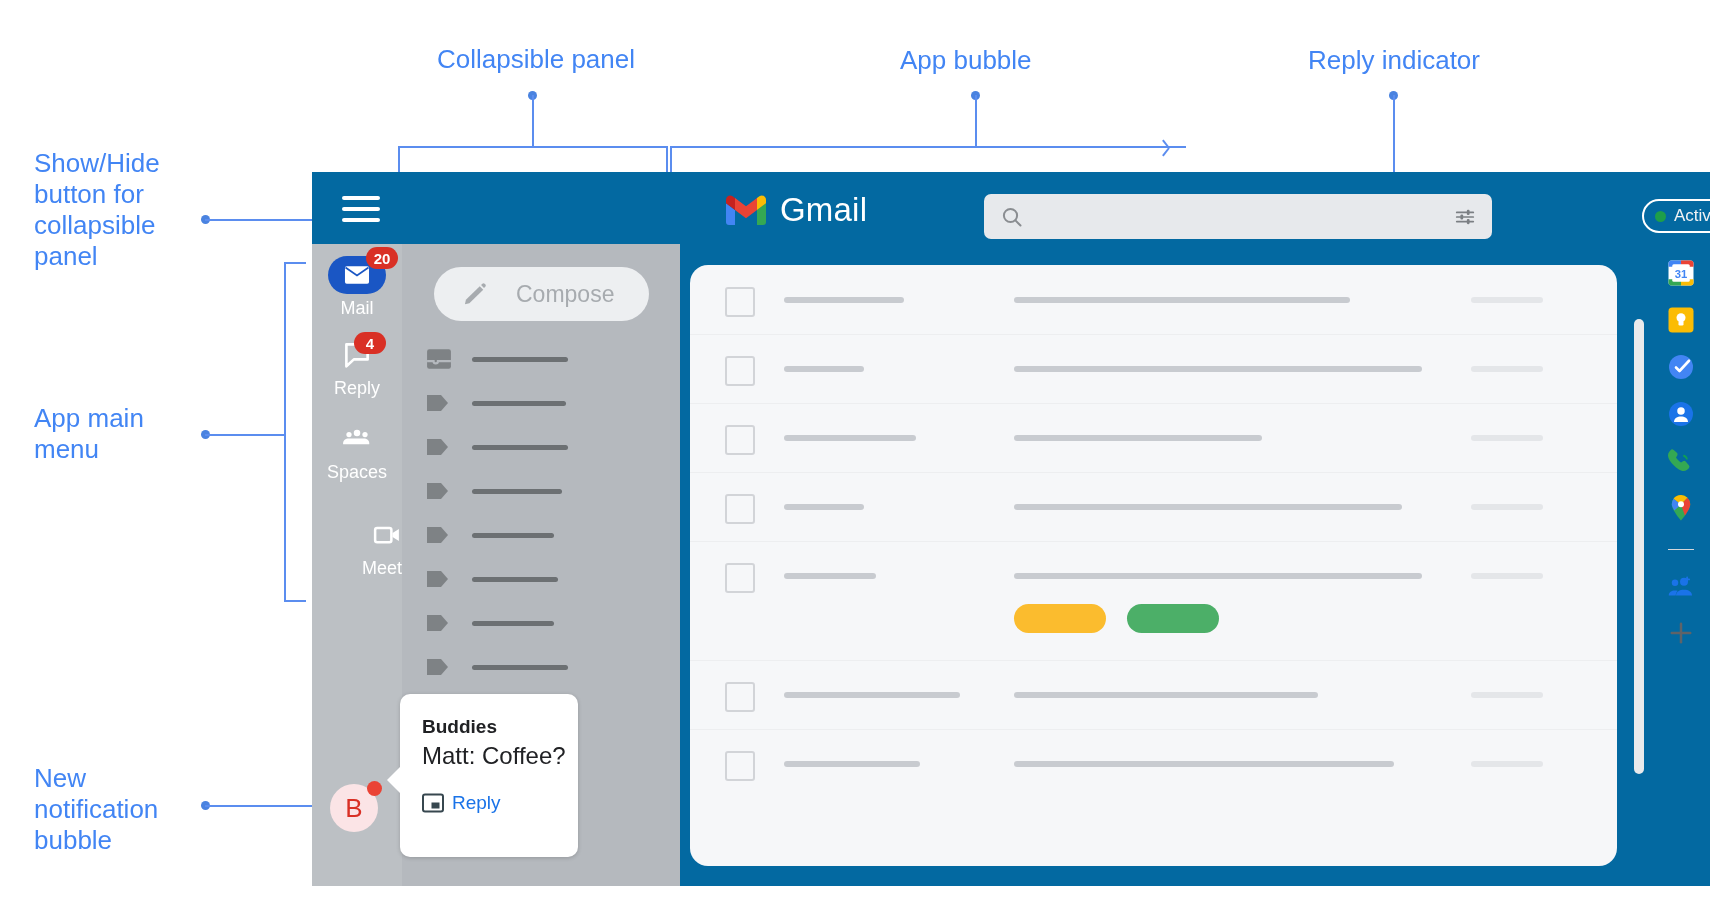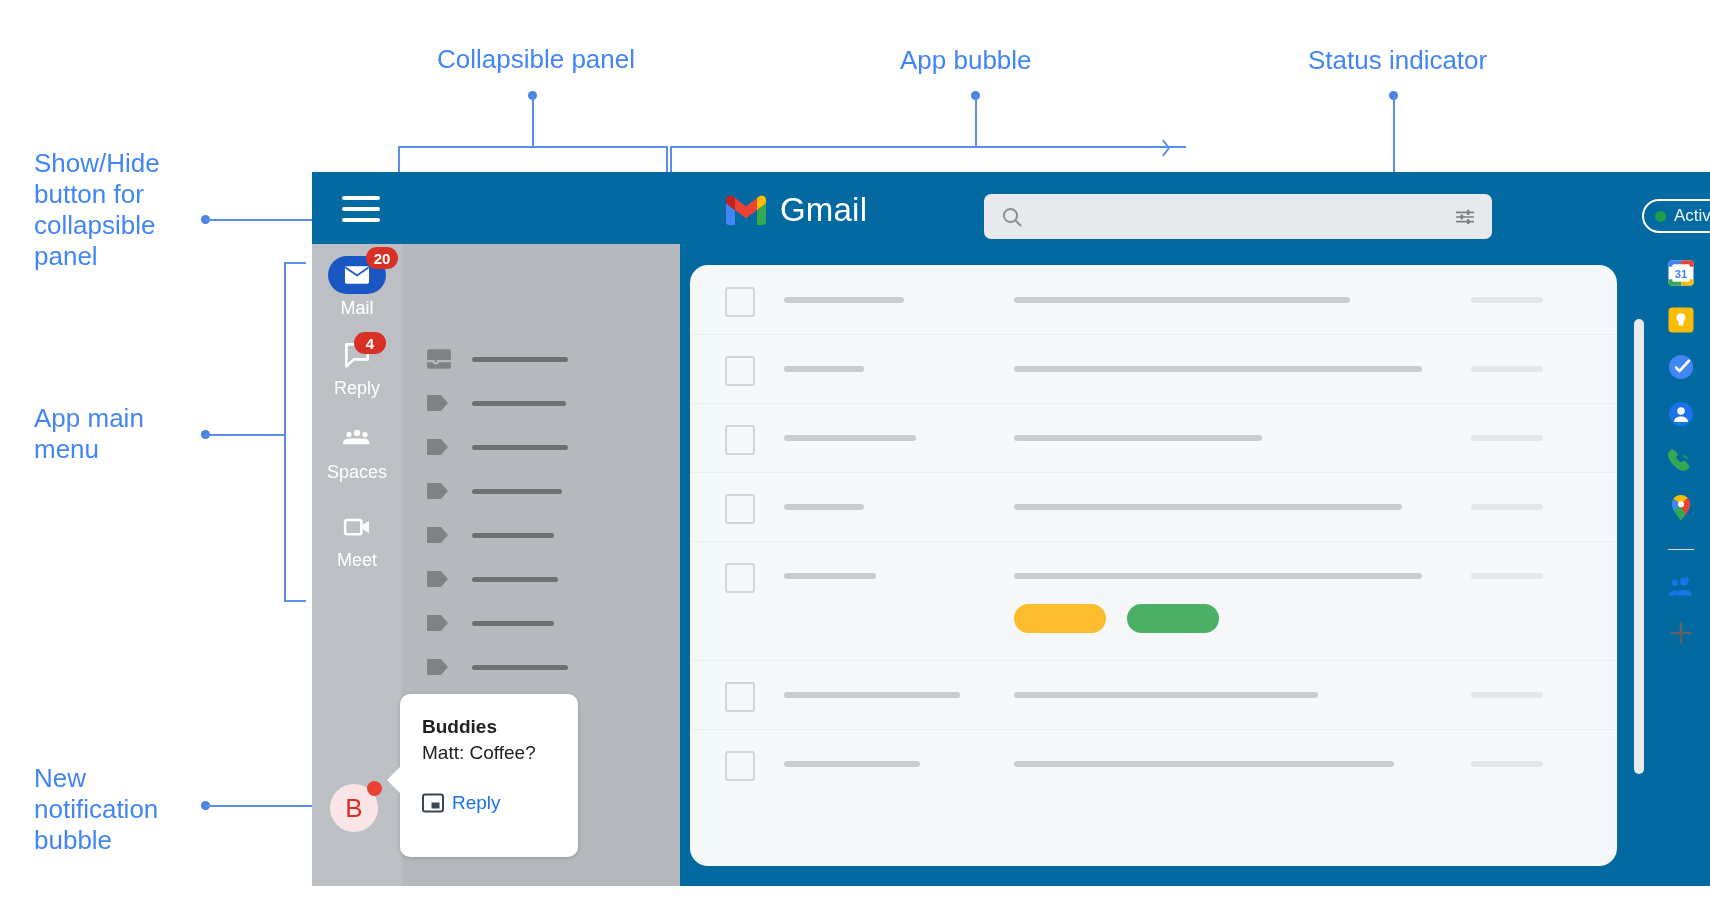--- a/index.html
+++ b/index.html
@@ -82,36 +82,36 @@
   
   #notif-bubble{
     position:absolute;left:400px;top:694px;width:178px;height:163px;
     background:#ffffff;border-radius:10px;box-shadow:0 1px 4px rgba(0,0,0,.18);z-index:40;
   }
   #notif-bubble .tail{
     position:absolute;left:-13px;top:72px;width:0;height:0;
     border-top:14px solid transparent;border-bottom:14px solid transparent;border-right:14px solid #ffffff;
   }
   .notif-title{position:absolute;left:22px;top:22px;font-size:19px;font-weight:bold;color:#202124;}
-  .notif-msg{position:absolute;left:22px;top:48px;font-size:19px;color:#202124;}
+  .notif-msg{position:absolute;left:22px;top:48px;font-size:24px;color:#202124;}
   .notif-reply{position:absolute;left:22px;top:98px;display:flex;align-items:center;gap:8px;cursor:pointer;}
   .notif-reply-text{color:#1A73E8;font-size:19px;}
   .avatar-b{
     position:absolute;left:330px;top:784px;width:48px;height:48px;border-radius:50%;
     background:#FBE4E6;display:flex;align-items:center;justify-content:center;z-index:41;cursor:pointer;
   }
   .avatar-b span{color:#D93025;font-size:26px;}
   .avatar-dot{position:absolute;left:367px;top:781px;width:15px;height:15px;border-radius:50%;background:#EA4335;z-index:42;}
 </style>
 </head>
 <body>
 
 <div class="anno-label" style="left:437px;top:44px;">Collapsible panel</div>
 <div class="anno-label" style="left:900px;top:45px;">App bubble</div>
-<div class="anno-label" style="left:1308px;top:45px;">Status indicator</div>
+<div class="anno-label" style="left:1308px;top:45px;">Reply indicator</div>
 <div class="anno-label" style="left:34px;top:148px;">Show/Hide
 button for
 collapsible
 panel</div>
 <div class="anno-label" style="left:34px;top:403px;">App main
 menu</div>
 <div class="anno-label" style="left:34px;top:763px;">New
 notification
 bubble</div>
 
@@ -231,30 +231,37 @@
         <g fill="#FFFFFF">
           <circle cx="12" cy="7.2" r="2.6"></circle>
             <circle cx="5.6" cy="8.4" r="2.1"></circle>
             <circle cx="18.4" cy="8.4" r="2.1"></circle>
           <path d="M2 17.2c0-2.4 2-3.9 4.6-3.9 2.2 0 10.6 0 12.8 0 2.6 0 4.6 1.5 4.6 3.9v.9H2v-.9z" transform="translate(-1,-1) scale(0.95)"></path>
         </g>
       </svg>
       <span class="rail-label">Spaces</span>
     </div>
 
-    <div class="rail-item" style="top:268px;">
+    <div class="rail-item" style="top:276px;text-align:right;">
       <svg width="30" height="30" viewBox="0 0 24 24">
         <rect x="2.5" y="6.3" width="13" height="11.4" rx="1.6" fill="none" stroke="#FFFFFF" stroke-width="2"></rect>
         <path d="M16.4 10.4l5.1-3.2v9.6l-5.1-3.2z" fill="#FFFFFF"></path>
       </svg>
       <span class="rail-label">Meet</span>
     </div>
   </div>
 
   <div class="list-panel">
+    <div class="compose-btn">
+      <svg width="26" height="26" viewBox="0 0 24 24" style="margin-left:28px;">
+        <path d="M3.6 17.3l-.9 4.1 4.1-.9L19.6 8.1l-3.2-3.2L3.6 17.3z" fill="#A7ABAF"></path>
+        <path d="M17.6 3.7l2.7 2.7 1.2-1.2a1.5 1.5 0 0 0 0-2.1l-.6-.6a1.5 1.5 0 0 0-2.1 0l-1.2 1.2z" fill="#A7ABAF"></path>
+      </svg>
+      <div class="compose-label">Compose</div>
+    </div>
 
     <div class="folder-row" style="top:104px;left:24px;">
       <svg width="26" height="22" viewBox="0 0 24 20">
         <rect x="1" y="1" width="22" height="18" rx="2" fill="#7E8285"></rect>
         <path d="M1 12h6a2 2 0 0 0 4 0h12" fill="none" stroke="#B5B9BE" stroke-width="2"></path>
       </svg>
       <div class="folder-bar" style="width:96px;margin-left:20px;"></div>
     </div>
     <div class="folder-row" style="top:148px;left:24px;">
       <svg width="26" height="22" viewBox="0 0 26 22">

